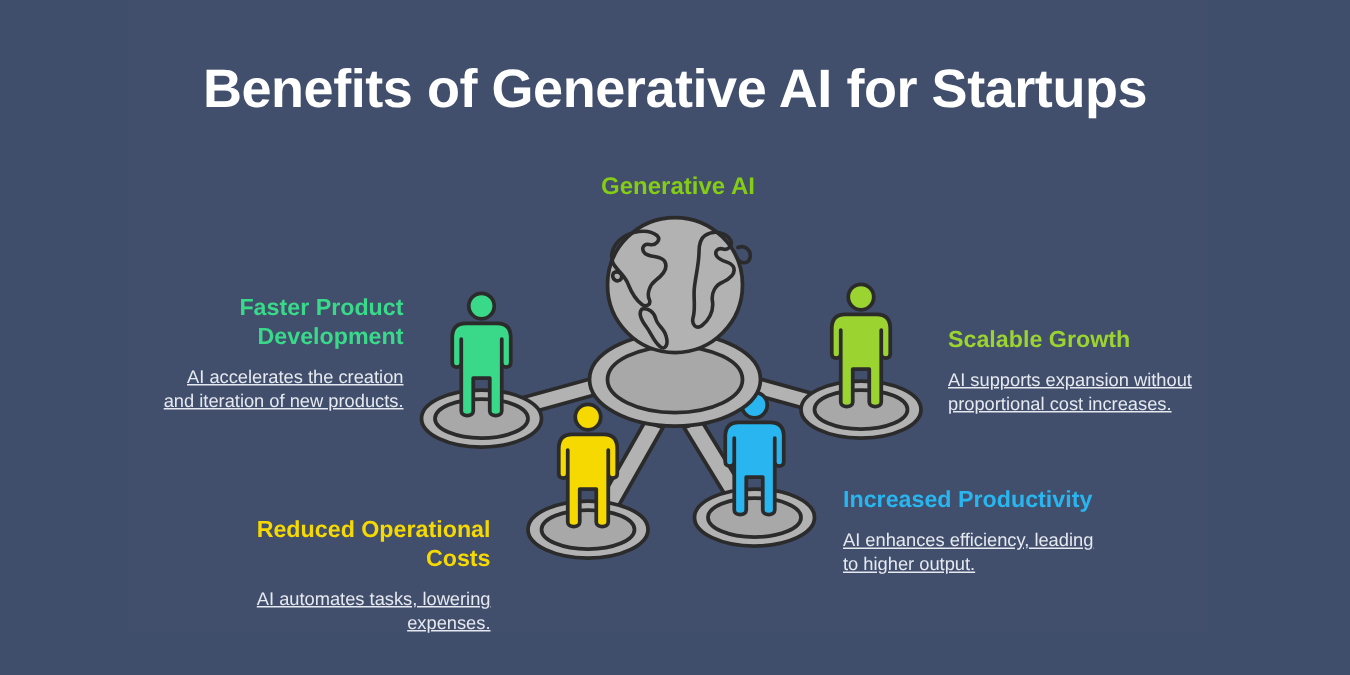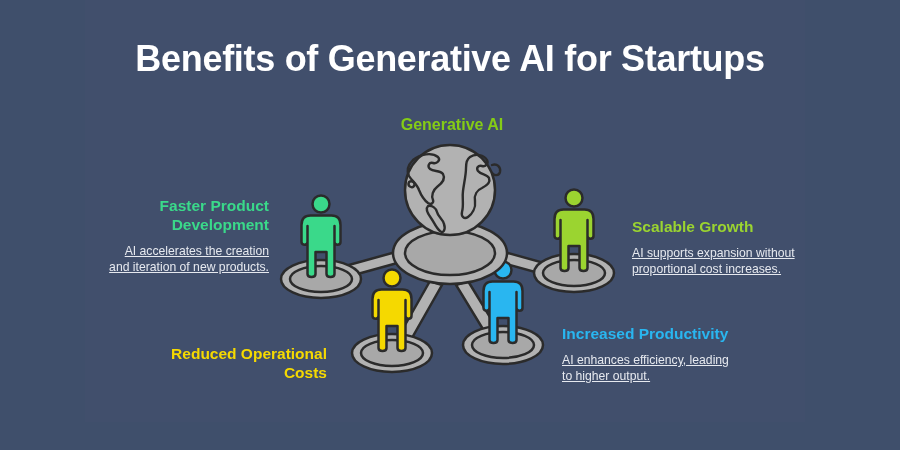--- a/index.html
+++ b/index.html
@@ -203,20 +203,21 @@
     <p class="node-desc">AI accelerates the creation and iteration of new products.</p>
   </div>
 
   <div class="node-block align-left" id="node-text-sg">
     <p class="node-title" style="color:#9bd430">Scalable Growth</p>
     <p class="node-desc">AI supports expansion without proportional cost increases.</p>
   </div>
 
   <div class="node-block align-right" id="node-text-roc">
     <p class="node-title" style="color:#f5d900">Reduced Operational Costs</p>
+    <p class="node-desc">AI automates tasks, lowering expenses.</p>
   </div>
 
   <div class="node-block align-left" id="node-text-ip">
     <p class="node-title" style="color:#29b6f0">Increased Productivity</p>
     <p class="node-desc">AI enhances efficiency, leading to higher output.</p>
   </div>
 
 </div>
 
 </body></html>

